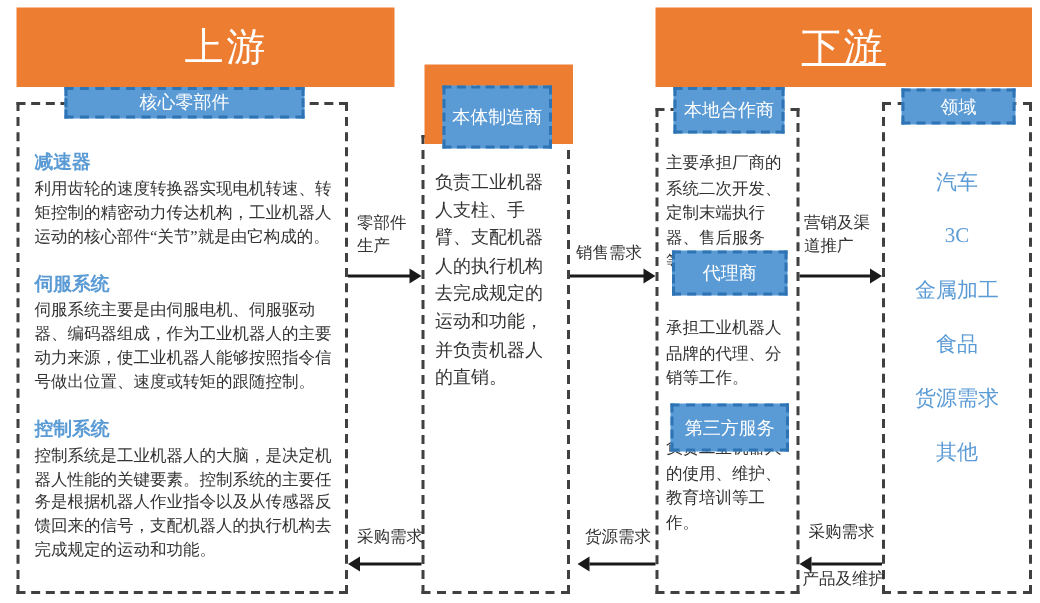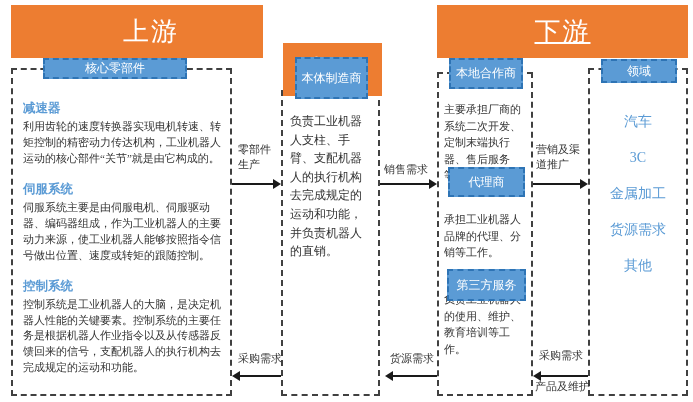--- a/index.html
+++ b/index.html
@@ -56,21 +56,21 @@
 
   <div class="orange-hdr" style="left:11px;top:5px;width:224px;height:53px;padding-left:28px;">上游</div>
   <div class="orange-hdr" style="left:283px;top:9px;width:99px;height:53px;margin-top:34px;">中游</div>
   <div class="orange-hdr" style="left:437px;top:5px;width:251px;height:53px;text-decoration:underline;">下游</div>
 
   <div class="dash-box" style="left:11px;top:68px;width:221px;height:328px;"></div>
   <div class="dash-box" style="left:281px;top:90px;width:99px;height:306px;"></div>
   <div class="dash-box" style="left:437px;top:72px;width:96px;height:324px;"></div>
   <div class="dash-box" style="left:588px;top:68px;width:100px;height:328px;"></div>
 
-  <div class="blue-tag" style="left:43px;top:58px;width:144px;height:21px;font-family:Liberation Serif, serif;">核心零部件</div>
+  <div class="blue-tag" style="left:43px;top:58px;width:160px;height:21px;font-family:Liberation Serif, serif;">核心零部件</div>
   <div class="blue-tag" style="left:295px;top:57px;width:73px;height:42px;">本体制造商</div>
   <div class="blue-tag" style="left:449px;top:58px;width:74px;height:31px;">本地合作商</div>
   <div class="blue-tag" style="left:601px;top:59px;width:76px;height:24px;">领域</div>
 
   <div class="left-inner">
     <div class="sec-title">减速器</div>
     <p class="body-text">利用齿轮的速度转换器实现电机转速、转矩控制的精密动力传达机构，工业机器人运动的核心部件“关节”就是由它构成的。</p>
     <div class="sec-title" style="margin-top:14px;">伺服系统</div>
     <p class="body-text">伺服系统主要是由伺服电机、伺服驱动器、编码器组成，作为工业机器人的主要动力来源，使工业机器人能够按照指令信号做出位置、速度或转矩的跟随控制。</p>
     <div class="sec-title" style="margin-top:14px;">控制系统</div>
@@ -86,20 +86,21 @@
   <div class="blue-tag" style="left:448px;top:167px;width:77px;height:30px;">代理商</div>
   <p class="right-p" style="left:444px;top:200px;">承担工业机器人品牌的代理、分销等工作。</p>
 
   <div class="blue-tag" style="left:447px;top:269px;width:79px;height:32px;">第三方服务</div>
   <p class="right-p" style="left:444px;top:280px;">负责工业机器人的使用、维护、教育培训等工作。</p>
 
   <div class="field-list">
     <div class="field-item">汽车</div>
     <div class="field-item">3C</div>
     <div class="field-item">金属加工</div>
+    <div class="field-item">食品</div>
     <div class="field-item">货源需求</div>
     <div class="field-item">其他</div>
   </div>
 
   <div class="flow-label" style="left:238px;top:142px;width:40px;">零部件生产</div>
   <div class="arrow-line" style="left:232px;top:183px;width:42px;"></div>
   <div class="head-right" style="left:273px;top:179px;"></div>
 
   <div class="flow-label" style="left:384px;top:162px;width:48px;">销售需求</div>
   <div class="arrow-line" style="left:380px;top:183px;width:50px;"></div>

